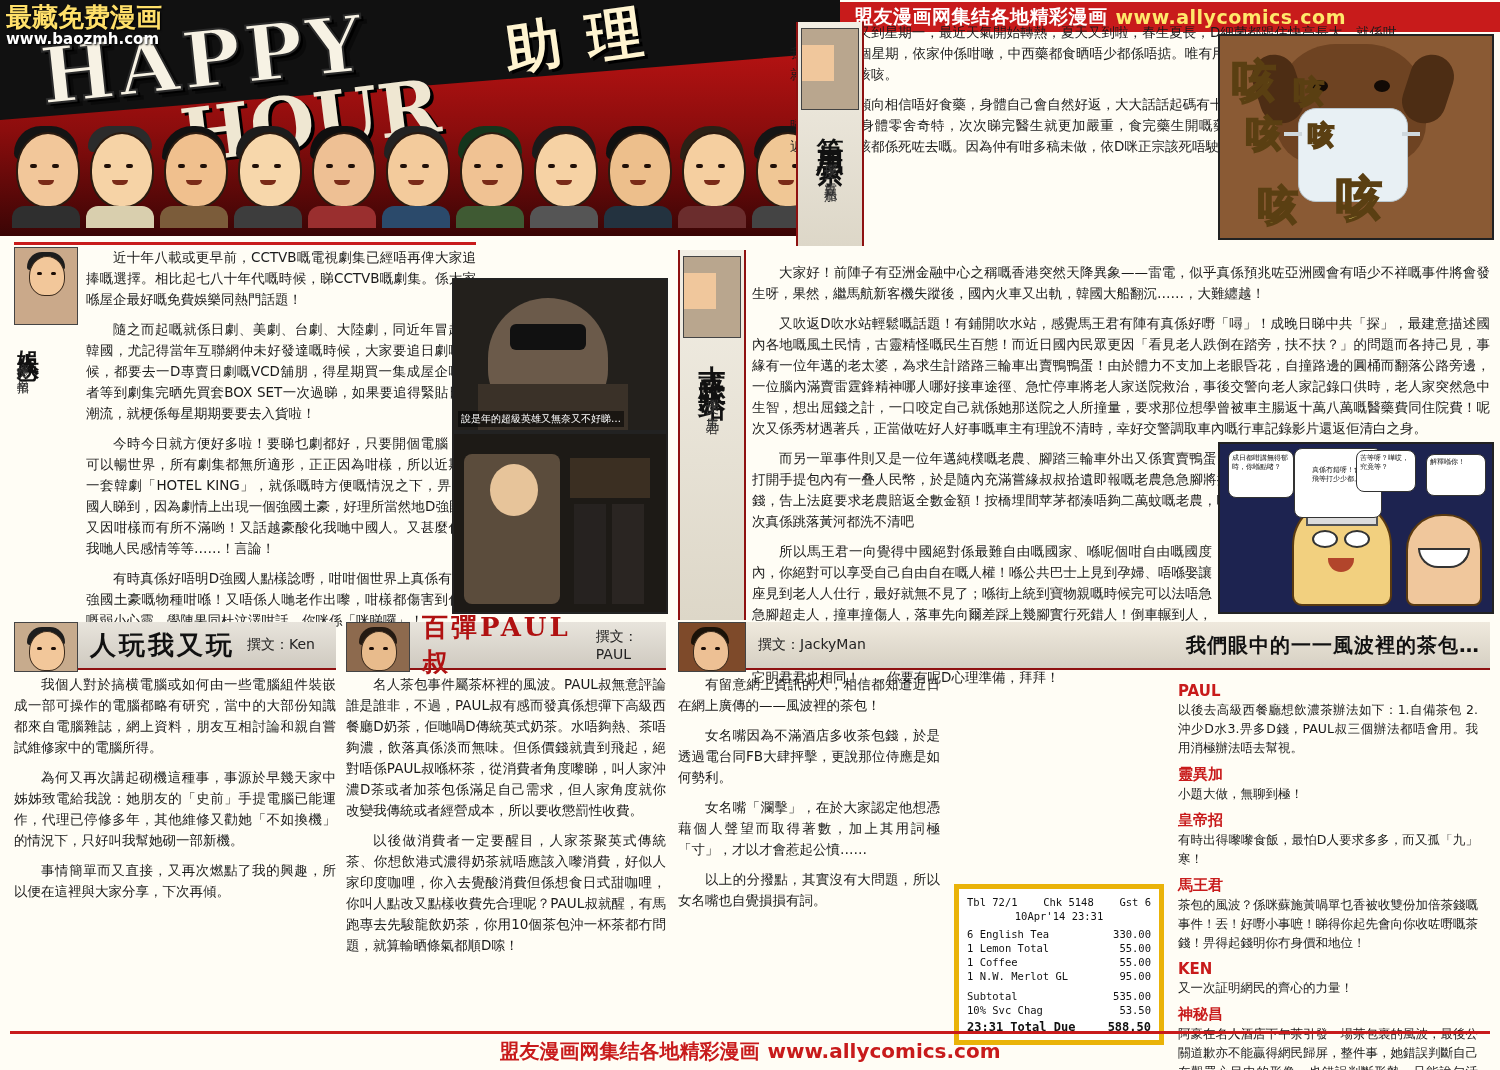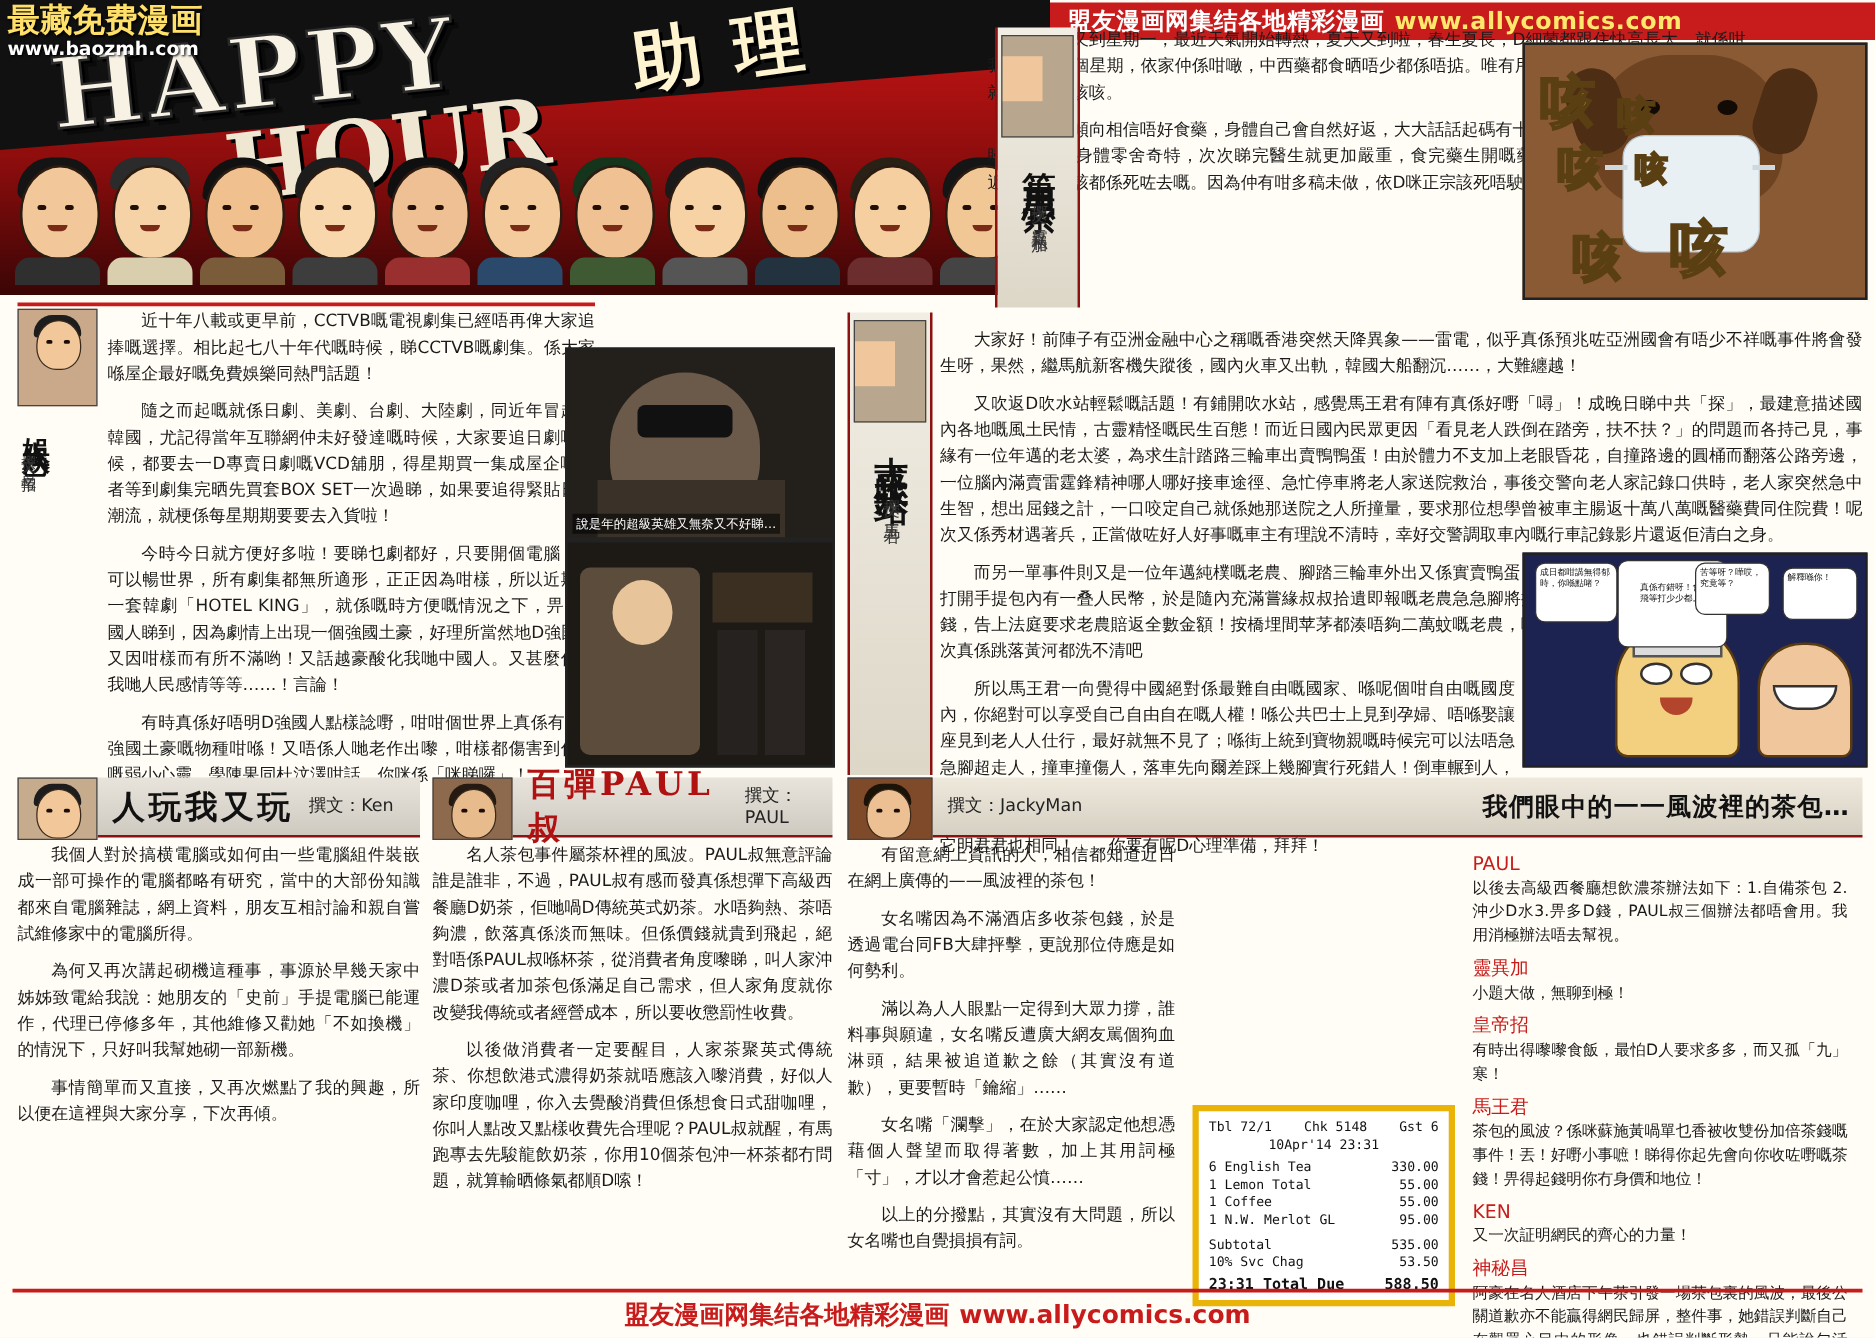--- a/index.html
+++ b/index.html
@@ -122,21 +122,21 @@
 
   
   .receipt{
     background:#fff;border:5px solid #eab308;
     font-family:"DejaVu Sans Mono","Liberation Mono",monospace;
     font-size:10.5px;line-height:14px;color:#111;padding:6px 8px;
   }
   .receipt .row{display:flex;justify-content:space-between;}
 
   
-  .redname{color:#c81b1b;font-weight:normal;font-size:15px;margin-top:8px;}
+  .redname{color:#c81b1b;font-weight:bold;font-size:15px;margin-top:8px;}
   .smalltext{font-size:12.5px;line-height:19px;color:#1a1a1a;text-align:justify;}
 
   .footurl{
     position:absolute;left:0;bottom:4px;width:1500px;height:30px;
     display:flex;align-items:center;justify-content:center;
     font-size:20px;font-weight:bold;color:#c81b1b;
   }
   .footurl .dom{color:#c81b1b;}
   .footline{position:absolute;left:10px;bottom:36px;width:1480px;height:3px;background:#c81b1b;}
 </style>
@@ -409,21 +409,20 @@
         <span class="by">撰文：JackyMan</span>
         <span style="flex:1"></span>
         <span style="font-size:20px;font-weight:bold;color:#111;letter-spacing:1px;padding-right:10px;">我們眼中的一一風波裡的茶包…</span>
       </div>
     </div>
 
     <div style="display:flex;gap:14px;">
       <div class="body-text" style="width:262px;">
         <p>有留意網上資訊的人，相信都知道近日在網上廣傳的——風波裡的茶包！</p>
         <p>女名嘴因為不滿酒店多收茶包錢，於是透過電台同FB大肆抨擊，更說那位侍應是如何勢利。</p>
-        <p>滿以為人人眼點一定得到大眾力撐，誰料事與願違，女名嘴反遭廣大網友駡個狗血淋頭，結果被追道歉之餘（其實沒有道歉），更要暫時「鑰縮」……</p>
         <p>女名嘴「瀾擊」，在於大家認定他想憑藉個人聲望而取得著數，加上其用詞極「寸」，才以才會惹起公憤……</p>
         <p>以上的分撥點，其實沒有大問題，所以女名嘴也自覺損損有詞。</p>
 
       </div>
 
       <div style="width:210px;padding-top:210px;">
         <div class="receipt">
           <div class="row">
             <span>Tbl 72/1</span>
             <span>Chk 5148</span>

